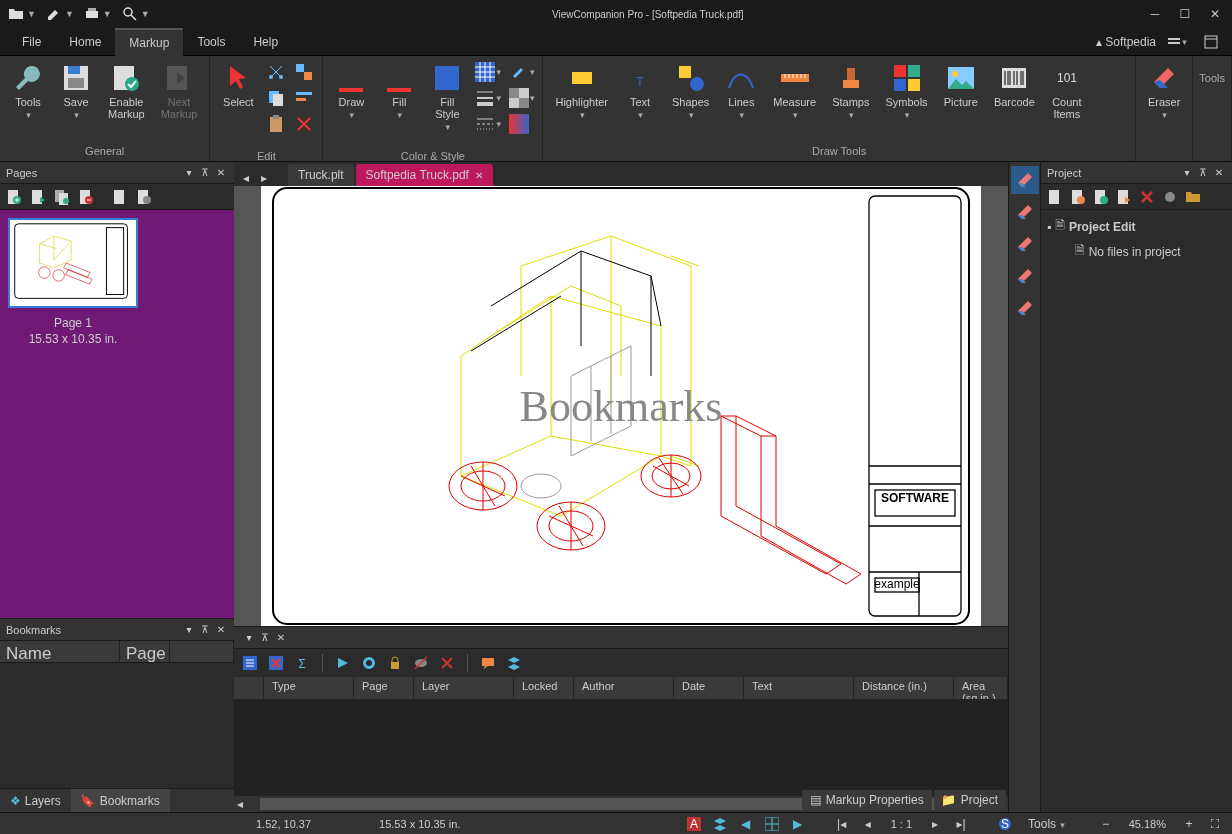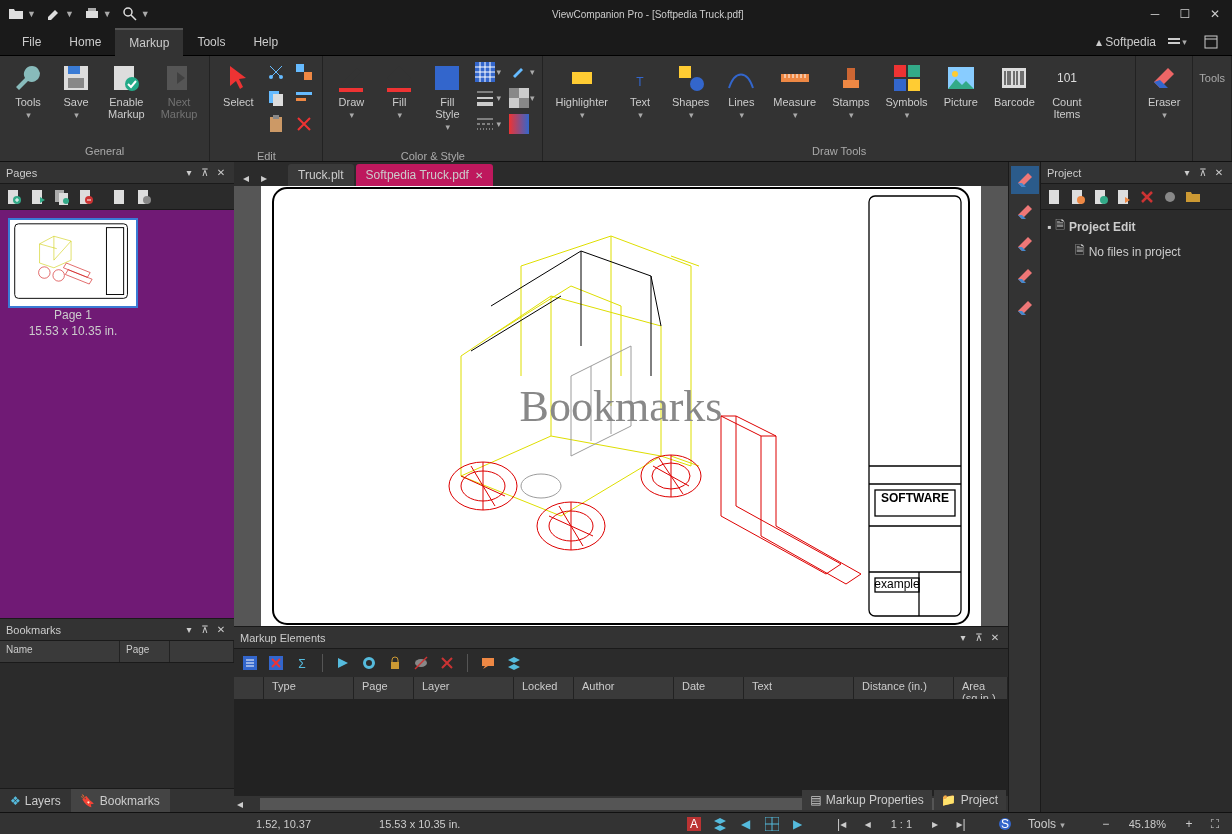--- a/index.html
+++ b/index.html
@@ -29,24 +29,24 @@
 .left-col { width:234px; display:flex; flex-direction:column; background:#701a75; }
 .panel-hdr { height:22px; background:#333; display:flex; align-items:center; padding:0 6px; border-bottom:1px solid #1a1a1a; }
 .panel-hdr .title { flex:1; font-size:11px; }
 .panel-hdr .ctrl { width:14px; height:14px; display:flex; align-items:center; justify-content:center; cursor:pointer; margin-left:2px; font-size:10px; }
 .pages-panel { flex:1; display:flex; flex-direction:column; min-height:300px; }
 .pages-toolbar { height:26px; background:#2b2b2b; display:flex; align-items:center; gap:4px; padding:2px 4px; border-bottom:1px solid #1a1a1a; }
 .tb-btn { width:20px; height:20px; display:flex; align-items:center; justify-content:center; cursor:pointer; }
 .pages-body { flex:1; padding:8px; }
 .thumb { width:130px; }
 .thumb .img { width:130px; height:90px; background:#fff; border:2px solid #3a7bd5; position:relative; }
-.thumb .cap { text-align:center; font-size:11px; margin-top:0; line-height:1.3; }
+.thumb .cap { text-align:center; font-size:11px; margin-top:8px; line-height:1.3; }
 .bookmarks-panel { height:170px; display:flex; flex-direction:column; border-top:1px solid #1a1a1a; }
 .bk-hdr-row { height:22px; background:#3a3a3a; display:flex; border-bottom:1px solid #1a1a1a; }
-.bk-hdr-row .col { padding:3px 6px; border-right:1px solid #222; font-size:10px; }
+.bk-hdr-row .col { padding:3px 6px; border-right:1px solid #222; font-size:17px; }
 .bk-body { flex:1; background:#2b2b2b; }
 .left-tabs { height:24px; background:#333; display:flex; border-top:1px solid #1a1a1a; }
 .left-tab { padding:4px 10px; display:flex; align-items:center; gap:4px; cursor:pointer; font-size:11px; }
 .left-tab.active { background:#444; }
 .center-col { flex:1; display:flex; flex-direction:column; background:#2b2b2b; position:relative; }
 .doc-tabs { height:24px; background:#2b2b2b; display:flex; align-items:flex-end; padding-left:4px; gap:2px; }
 .doc-tabs .navbtn { width:16px; height:16px; cursor:pointer; display:flex; align-items:center; justify-content:center; }
 .doc-tab { padding:4px 10px; background:#3a3a3a; font-size:11px; cursor:pointer; display:flex; align-items:center; gap:6px; border-top-left-radius:3px; border-top-right-radius:3px; }
 .doc-tab.active { background:#be185d; }
 .canvas-area { flex:1; background:#565656; display:flex; align-items:center; justify-content:center; position:relative; overflow:hidden; }
@@ -653,21 +653,20 @@
               <path d="M460 240 L500 260 M475 240 L515 260"></path>
             </g>
           </g>
         </svg>
         <div class="watermark">Bookmarks</div>
       </div>
     </div>
 
     <div class="markup-elements">
       <div class="panel-hdr">
-        <div class="title">Markup Elements</div>
         <div class="ctrl">▾</div>
         <div class="ctrl">⊼</div>
         <div class="ctrl">✕</div>
       </div>
       <div class="me-toolbar">
         <div class="tb-btn">
             <svg width="16" height="16">
               <rect x="1" y="1" width="14" height="14" fill="#36c"></rect>
               <path stroke="#fff" d="M4 5h8M4 8h8M4 11h8"></path>
             </svg>

